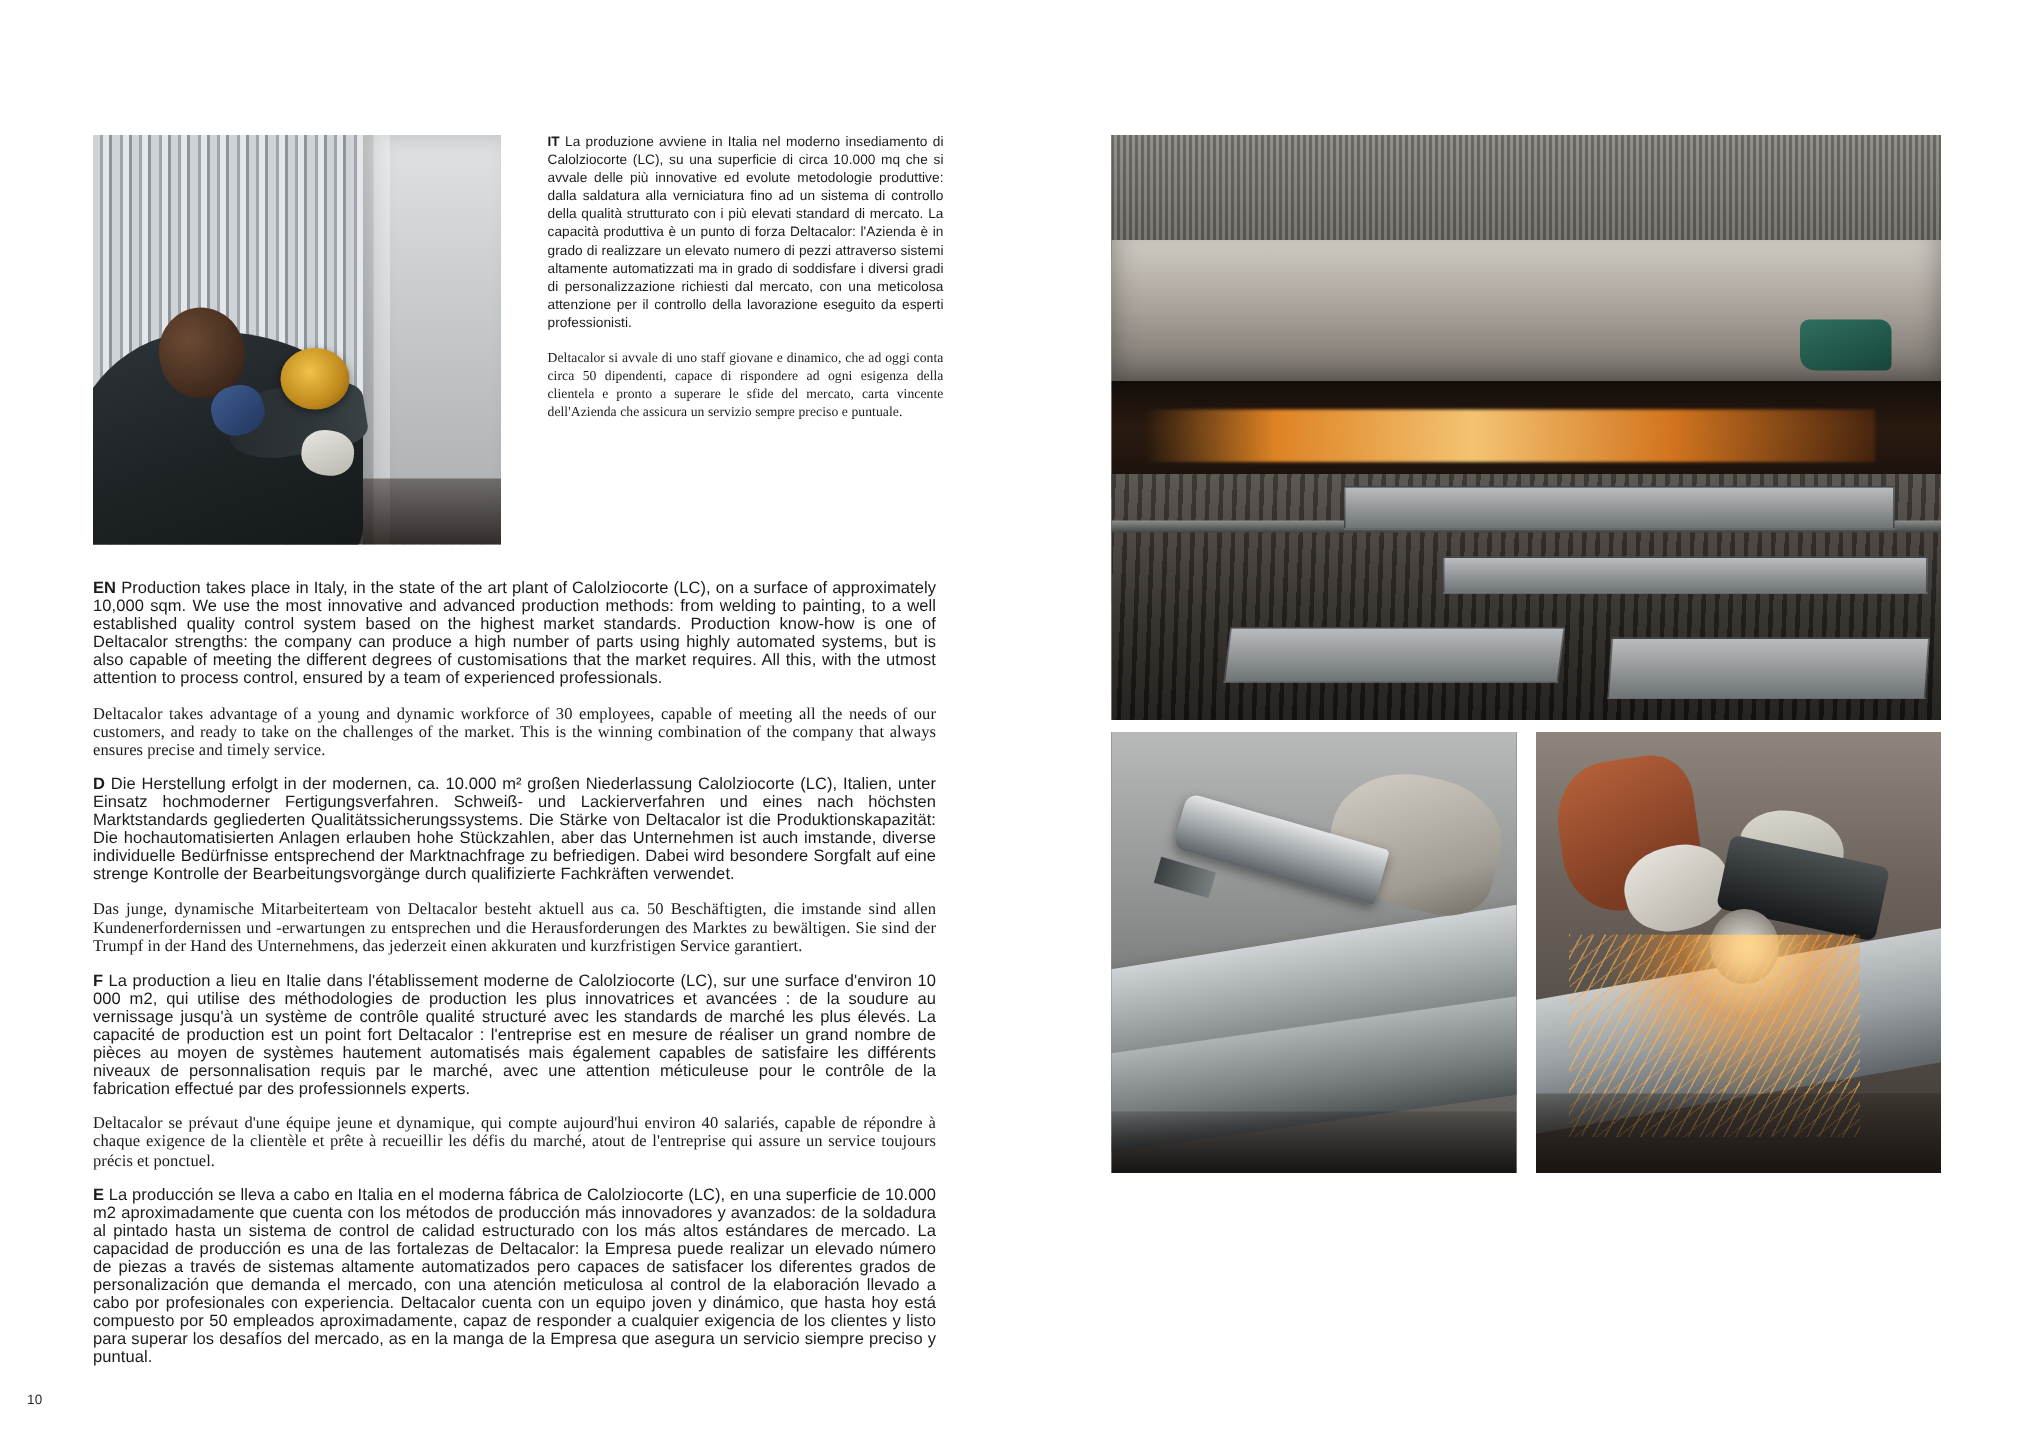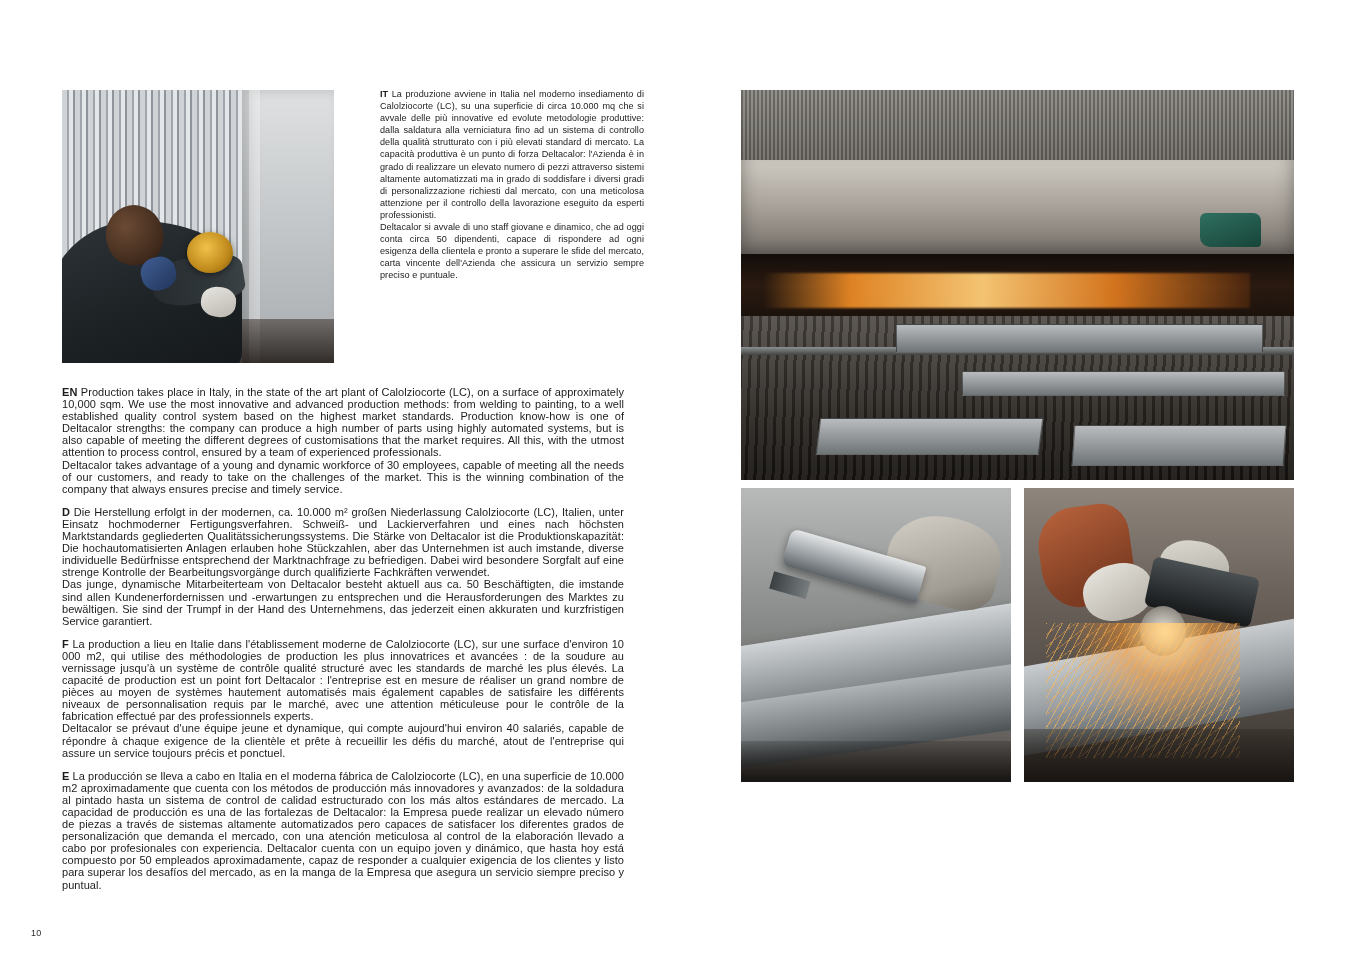--- a/index.html
+++ b/index.html
@@ -110,35 +110,35 @@
     position: absolute;
     left: 46%; bottom: 33%;
     width: 17%; height: 15%;
     background: radial-gradient(circle at 42% 38%, #f0c24a 0%, #c08a1c 60%, #7d5608 100%);
     border-radius: 50%;
     box-shadow: 0 2px 6px rgba(0,0,0,.45);
   }
 
   .left-col-right {
     position: absolute;
-    left: 380px; top: 88px;
+    left: 365px; top: 88px;
     width: 264px;
   }
 
   .body-text {
     font-size: 9.1px;
     line-height: 12.1px;
     text-align: justify;
     color: #1b1b1b;
     letter-spacing: .005em;
   }
   .body-text b, .body-text .lang {
     font-weight: bold;
   }
-  .para + .para { margin-top: 0; }
+  .para + .para { margin-top: 11px; font-family: Liberation Serif, serif; }
   .para { margin: 0 0 0 0; }
   .block { margin-top: 11px; }
 
   .left-bottom {
     position: absolute;
     left: 62px; top: 386px;
     width: 562px;
   }
   .left-bottom .body-text { font-size: 11px; line-height: 12.1px; }
 
@@ -311,21 +311,21 @@
     background: linear-gradient(180deg, rgba(40,33,28,.35), rgba(22,18,15,.92));
   }
 
   
   .folio {
     position: absolute;
     font-size: 9px;
     color: #2a2a2a;
     letter-spacing: .02em;
   }
-  .folio-left { left: 31px; top: 928px; }
+  .folio-left { left: 18px; top: 928px; }
 </style>
 </head>
 <body>
 
 <div class="spread">
 
   <div class="left-page">
 
     <div class="photo-worker">
       <div class="radiator"></div>

